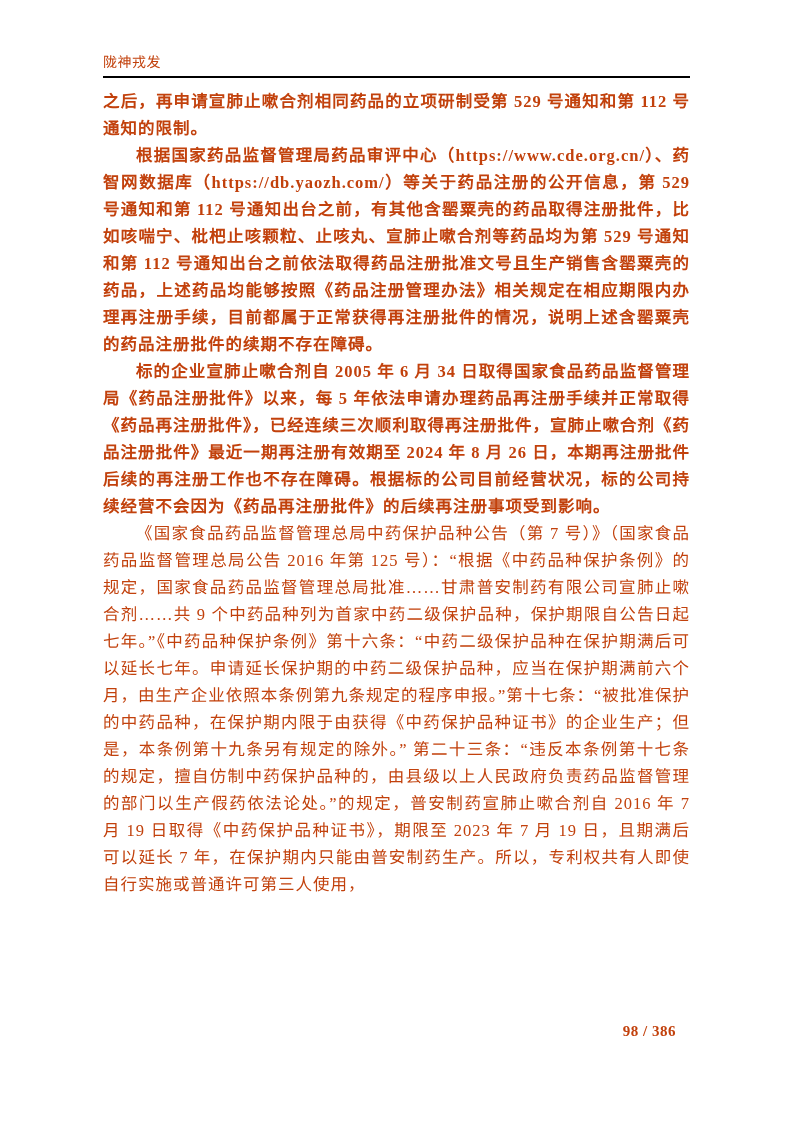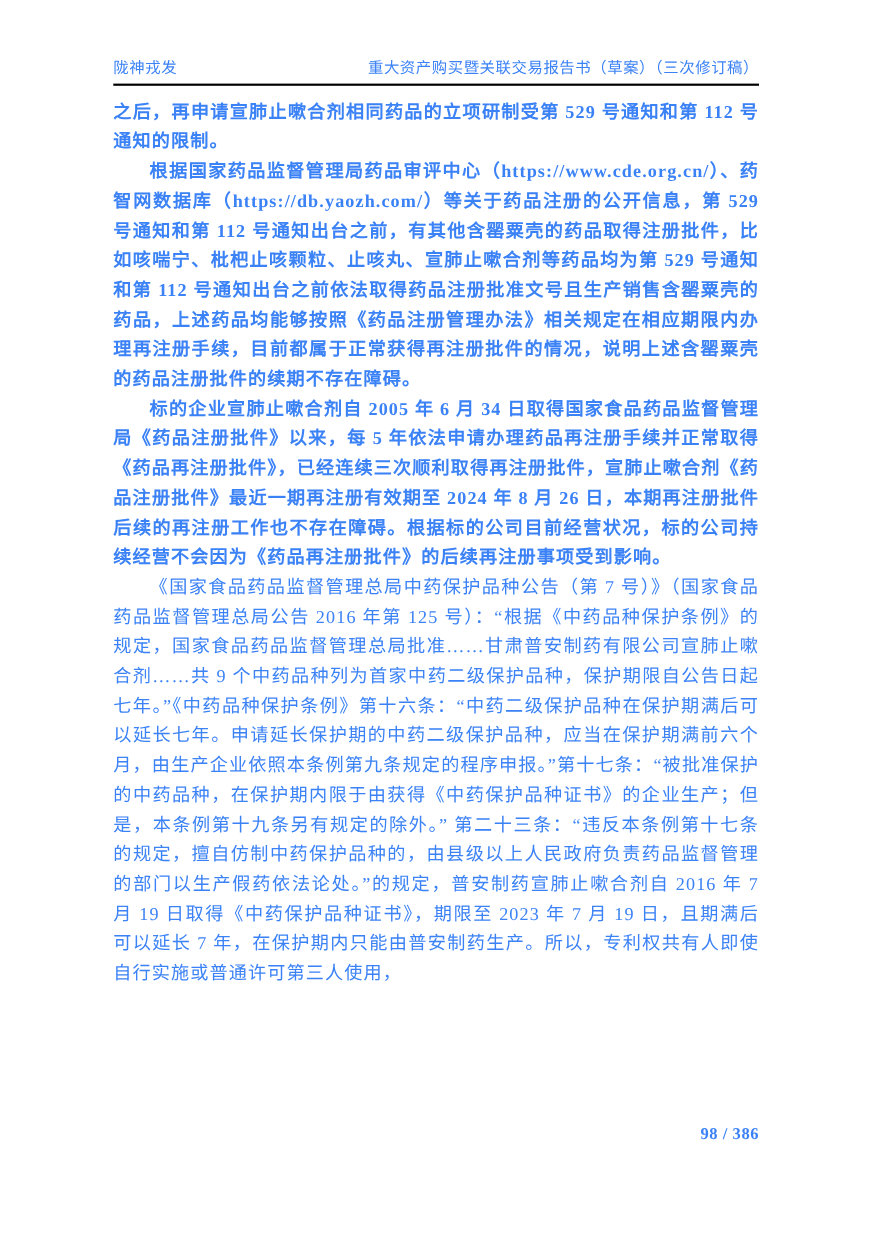--- a/index.html
+++ b/index.html
@@ -7,21 +7,21 @@
     padding: 0;
     background: #ffffff;
   }
   .page {
     position: relative;
     width: 793px;
     height: 1122px;
     background: #ffffff;
     overflow: hidden;
     font-family: "Liberation Serif", "DejaVu Serif", serif;
-    color: #3b82f6;
+    color: #c2410c;
   }
   .header {
     position: absolute;
     top: 54px;
     left: 103px;
     width: 587px;
     display: flex;
     justify-content: space-between;
     align-items: baseline;
     font-size: 14px;
@@ -62,35 +62,34 @@
     position: absolute;
     top: 1022px;
     left: 103px;
     width: 587px;
     text-align: right;
     padding-right: 0;
     box-sizing: border-box;
   }
   .footer .page-num {
     display: inline-block;
-    margin-right: 0;
+    margin-right: 14px;
     font-size: 15px;
     font-weight: 700;
     letter-spacing: 0.5px;
     font-family: Liberation Serif, serif;
   }
 </style>
 </head>
 <body>
 
 <div class="page">
 
   <div class="header">
     <span class="h-left">陇神戎发</span>
-    <span class="h-right">重大资产购买暨关联交易报告书（草案）（三次修订稿）</span>
   </div>
 
   <div class="doc-body">
     <p class="para-kai">之后，再申请宣肺止嗽合剂相同药品的立项研制受第 529 号通知和第 112 号通知的限制。</p>
     <p class="para-kai indent">根据国家药品监督管理局药品审评中心（https://www.cde.org.cn/）、药智网数据库（https://db.yaozh.com/）等关于药品注册的公开信息，第 529 号通知和第 112 号通知出台之前，有其他含罂粟壳的药品取得注册批件，比如咳喘宁、枇杷止咳颗粒、止咳丸、宣肺止嗽合剂等药品均为第 529 号通知和第 112 号通知出台之前依法取得药品注册批准文号且生产销售含罂粟壳的药品，上述药品均能够按照《药品注册管理办法》相关规定在相应期限内办理再注册手续，目前都属于正常获得再注册批件的情况，说明上述含罂粟壳的药品注册批件的续期不存在障碍。</p>
     <p class="para-kai indent">标的企业宣肺止嗽合剂自 2005 年 6 月 34 日取得国家食品药品监督管理局《药品注册批件》以来，每 5 年依法申请办理药品再注册手续并正常取得《药品再注册批件》，已经连续三次顺利取得再注册批件，宣肺止嗽合剂《药品注册批件》最近一期再注册有效期至 2024 年 8 月 26 日，本期再注册批件后续的再注册工作也不存在障碍。根据标的公司目前经营状况，标的公司持续经营不会因为《药品再注册批件》的后续再注册事项受到影响。</p>
     <p class="para-song indent">《国家食品药品监督管理总局中药保护品种公告（第 7 号）》（国家食品药品监督管理总局公告 2016 年第 125 号）：“根据《中药品种保护条例》的规定，国家食品药品监督管理总局批准……甘肃普安制药有限公司宣肺止嗽合剂……共 9 个中药品种列为首家中药二级保护品种，保护期限自公告日起七年。”《中药品种保护条例》第十六条：“中药二级保护品种在保护期满后可以延长七年。申请延长保护期的中药二级保护品种，应当在保护期满前六个月，由生产企业依照本条例第九条规定的程序申报。”第十七条：“被批准保护的中药品种，在保护期内限于由获得《中药保护品种证书》的企业生产；但是，本条例第十九条另有规定的除外。” 第二十三条：“违反本条例第十七条的规定，擅自仿制中药保护品种的，由县级以上人民政府负责药品监督管理的部门以生产假药依法论处。”的规定，普安制药宣肺止嗽合剂自 2016 年 7 月 19 日取得《中药保护品种证书》，期限至 2023 年 7 月 19 日，且期满后可以延长 7 年，在保护期内只能由普安制药生产。所以，专利权共有人即使自行实施或普通许可第三人使用，</p>
   </div>
 
   <div class="footer">

